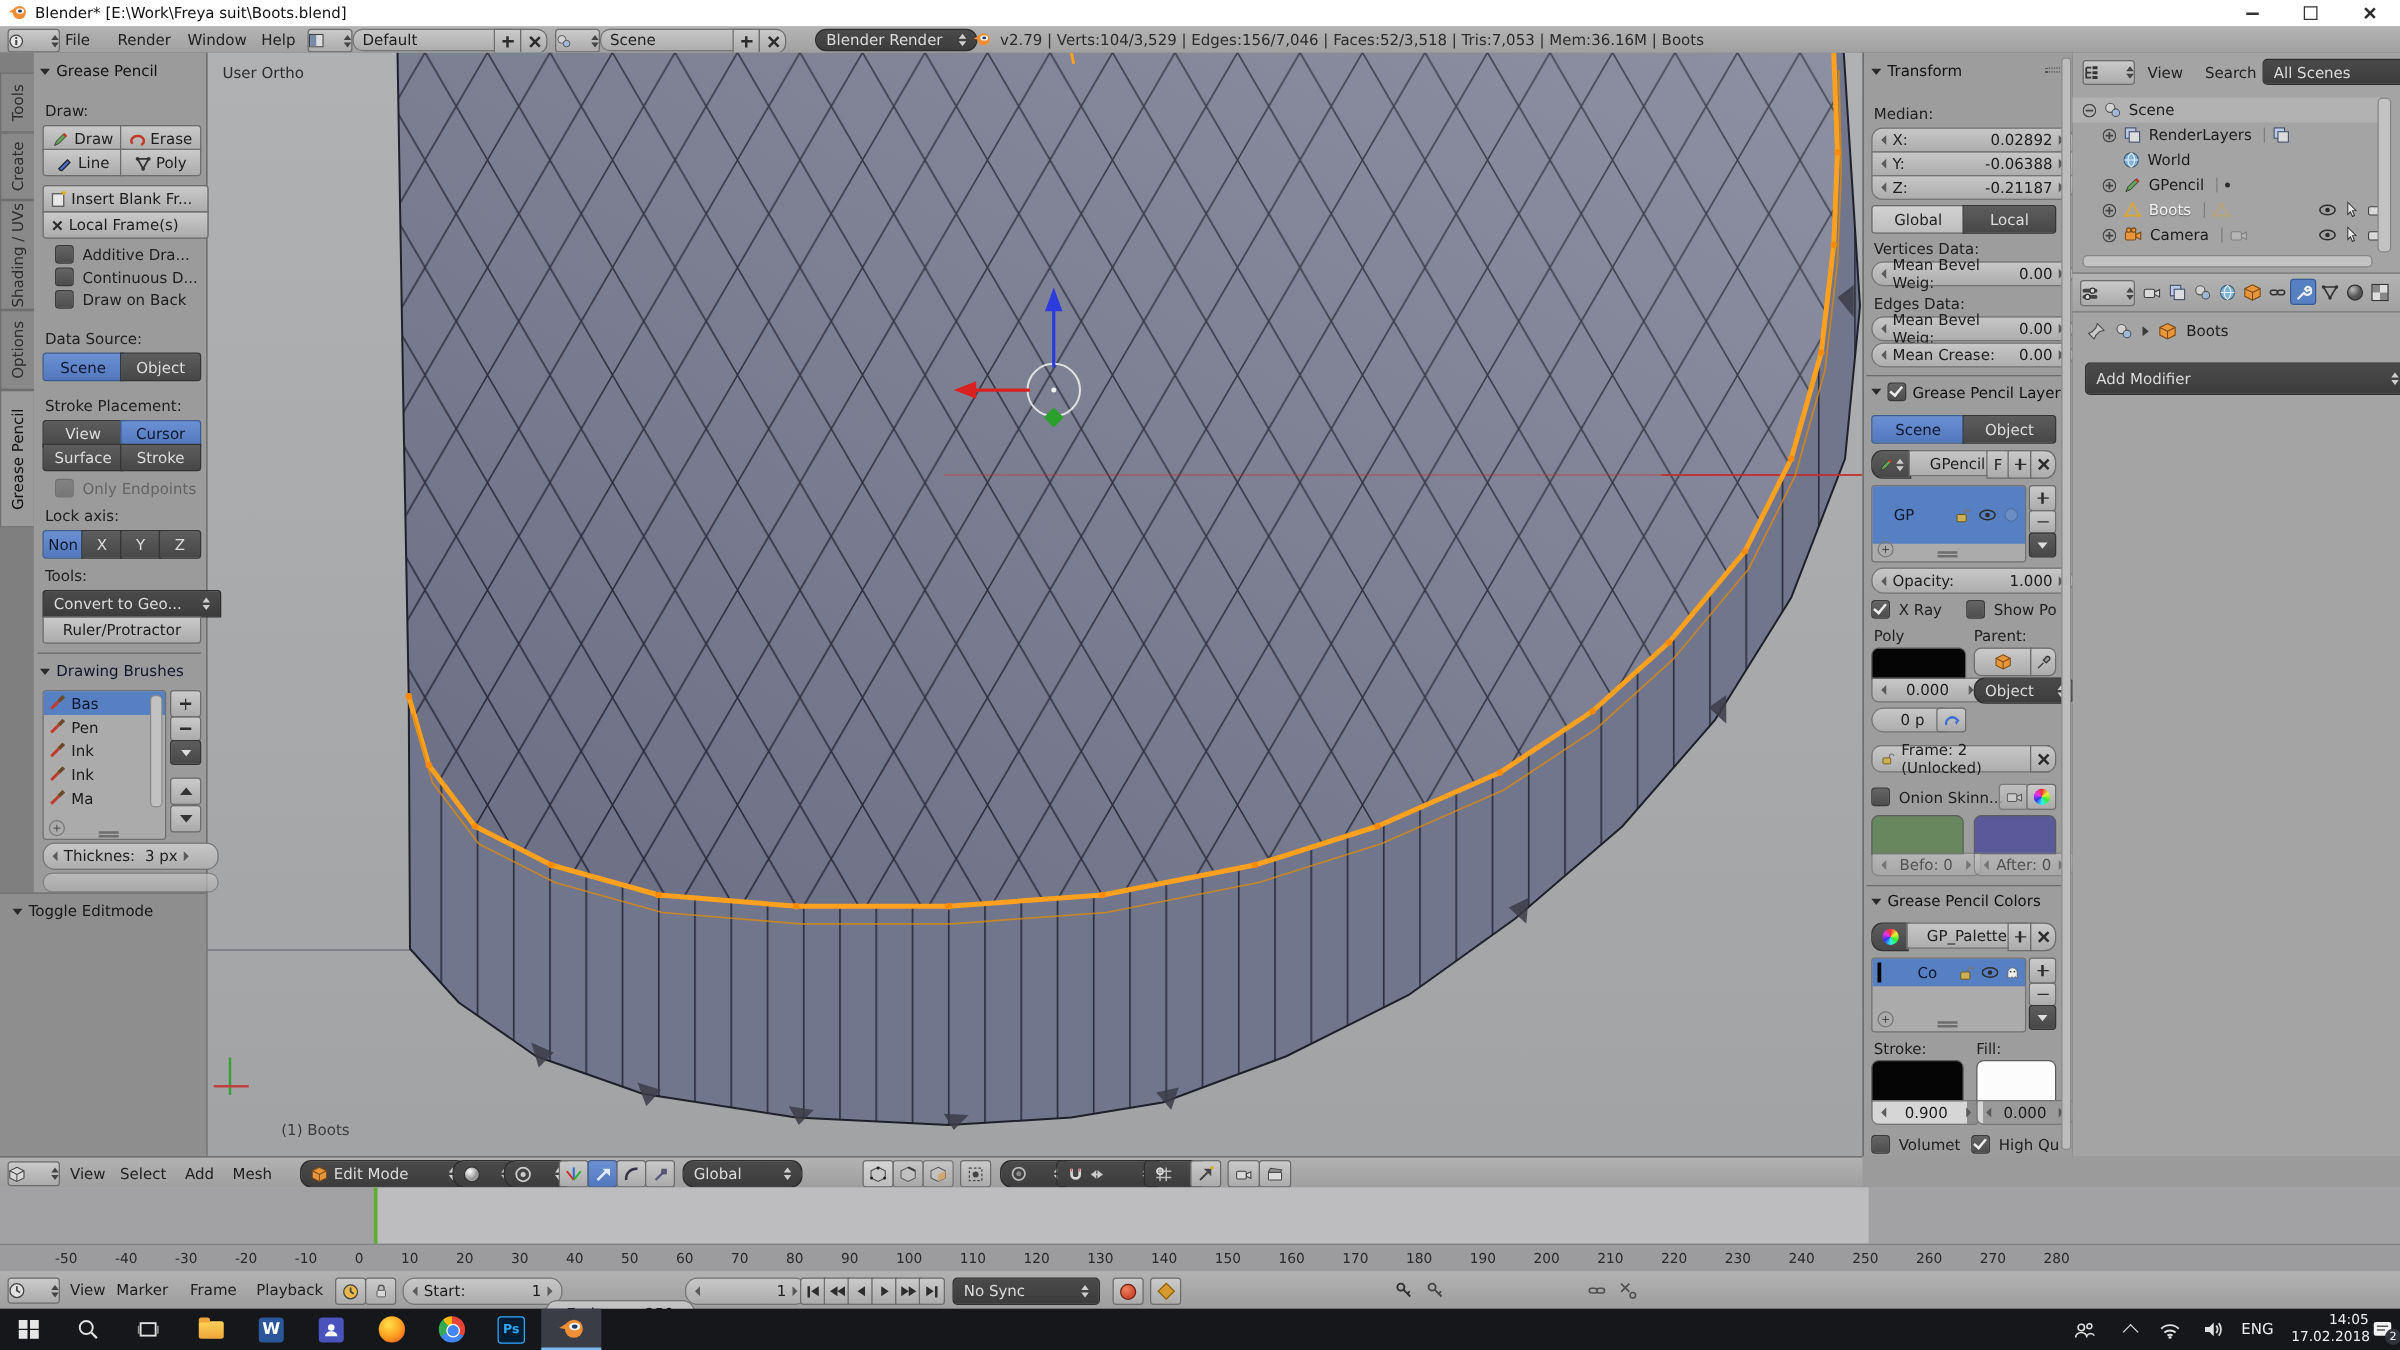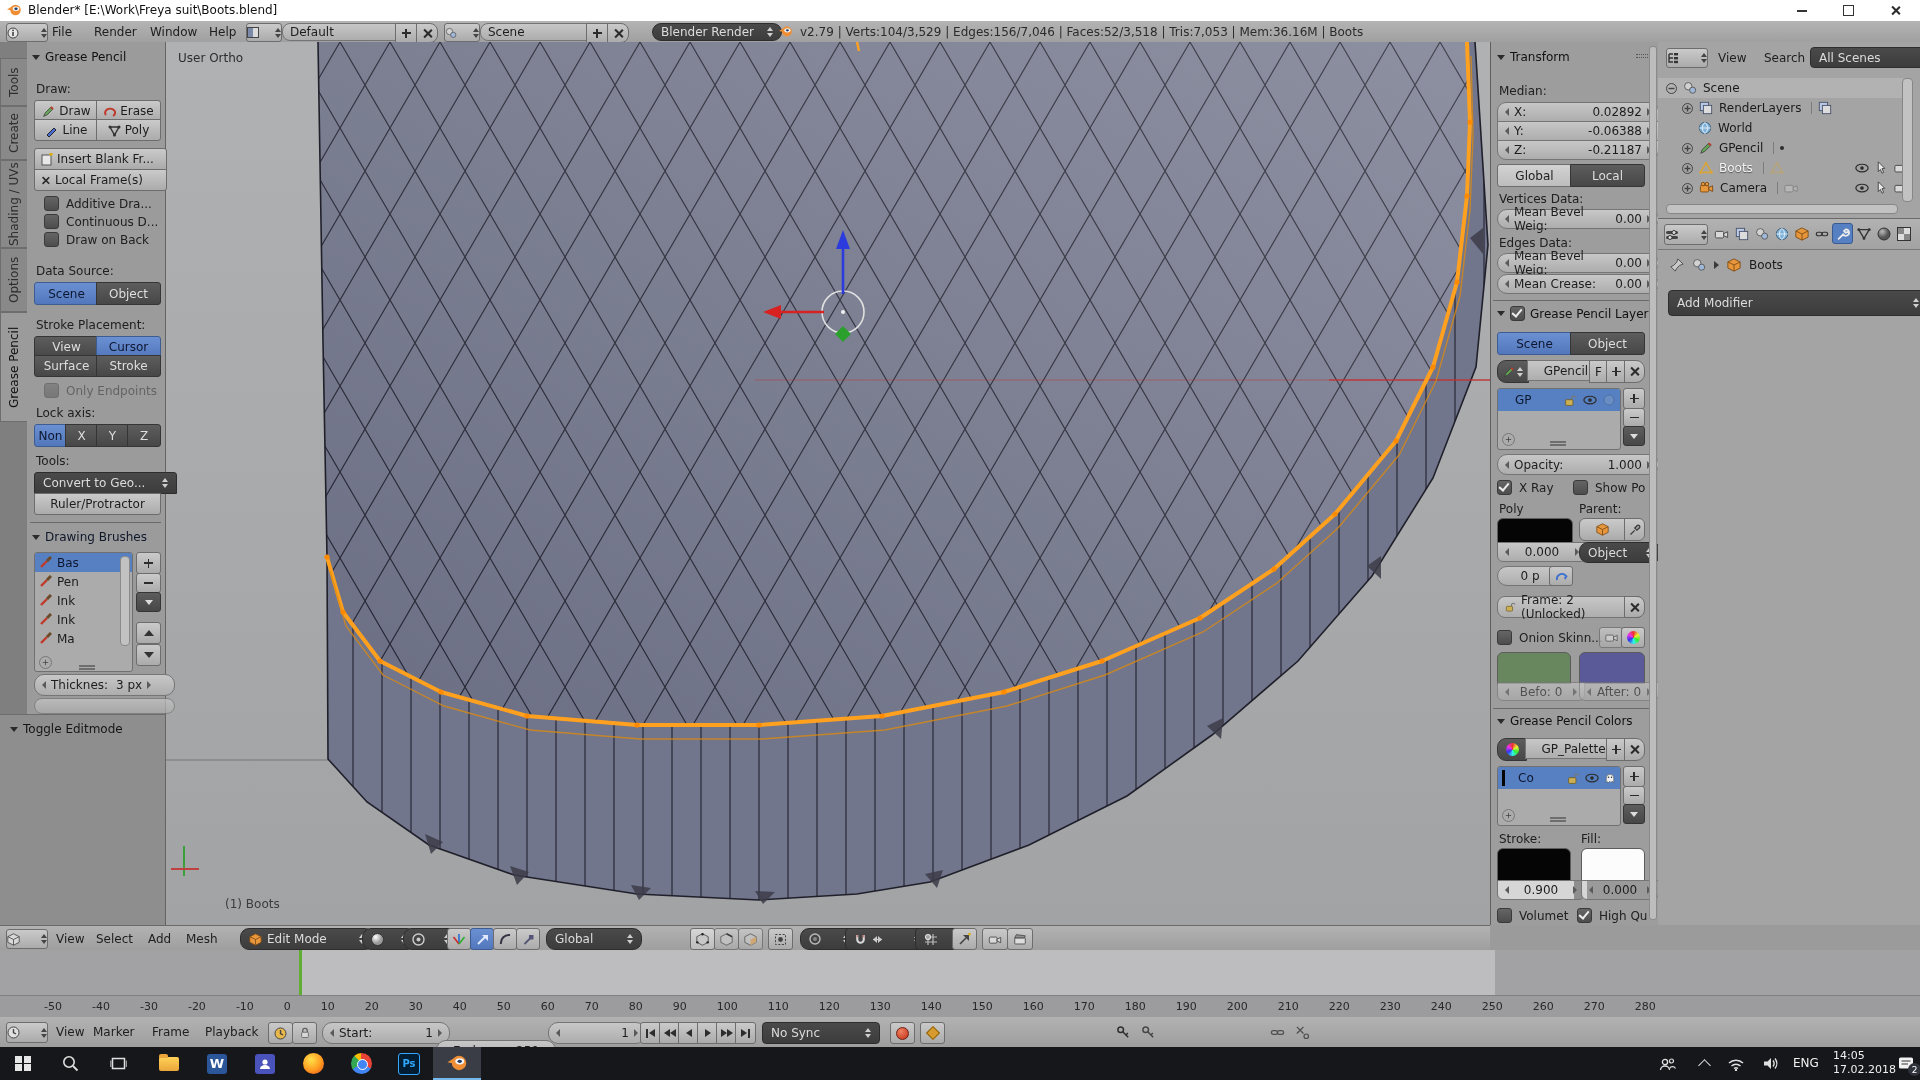--- a/index.html
+++ b/index.html
@@ -558,21 +558,21 @@
   <div class="btn" style="left:98px;top:318px;width:17px;height:21px;border-radius:0">
       <span>F</span>
     </div>
   <div class="btn" style="left:115px;top:318px;width:18px;height:21px;border-radius:0">
       <span class="plus"></span>
     </div>
   <div class="btn" style="left:133px;top:318px;width:19px;height:21px;border-radius:0 9px 9px 0">
       <span class="x1"></span>
     </div>
   <div class="abs" style="left:6px;top:346px;width:122px;height:60px;background:#ababab;border:1px solid #707070;border-radius:3px">
-    <div class="f" style="height:22px;background:#5680c2;border-radius:2px 2px 0 0;padding:0 5px;gap:6px">
+    <div class="f" style="height:22px;background:#5680c2;border-radius:2px 2px 0 0;padding:12px 5px;gap:6px">
       <span style="color:#0e1730;margin-left:12px">GP</span>
       <svg width="13" height="13" style="margin-left:auto">
           <use href="#i-lock"></use>
         </svg>
       <svg width="14" height="14">
           <use href="#i-eye"></use>
         </svg>
       <svg width="12" height="12" style="opacity:.35">
           <circle cx="6" cy="6" r="5" fill="#8fa8c8" stroke="#456"></circle>
         </svg>
@@ -677,21 +677,21 @@
     </div>
   <div class="btn" style="left:115px;top:696px;width:18px;height:21px;border-radius:0">
       <span class="plus"></span>
     </div>
   <div class="btn" style="left:133px;top:696px;width:19px;height:21px;border-radius:0 9px 9px 0">
       <span class="x1"></span>
     </div>
   <div class="abs" style="left:6px;top:724px;width:122px;height:58px;background:#ababab;border:1px solid #707070;border-radius:3px">
     <div class="f" style="height:22px;background:#5680c2;border-radius:2px 2px 0 0;padding:0 4px;gap:5px">
       <span style="width:3px;height:16px;background:#050505"></span>
-      <span style="color:#0e1730;margin-left:8px">Co</span>
+      <span style="color:#0e1730;margin-left:24px">Co</span>
       <svg width="13" height="13" style="margin-left:auto">
           <use href="#i-lock"></use>
         </svg>
       <svg width="14" height="14">
           <use href="#i-eye"></use>
         </svg>
       <svg width="12" height="12">
           <use href="#i-ghost"></use>
         </svg>
     </div>
@@ -1324,21 +1324,21 @@
         <circle cx="9" cy="13" r="1.2" fill="#e0e0e0"></circle>
       </svg>
   </div>
   <div class="abs f" style="left:1754px;top:0;width:32px;height:33px;justify-content:center">
     <svg width="17" height="15">
         <polygon points="2,5.5 5.5,5.5 9,2 9,13 5.5,9.5 2,9.5" fill="#e0e0e0"></polygon>
         <path d="M11,4.5 a5,5 0 0 1 0,6 M13,2.5 a8,8 0 0 1 0,10" fill="none" stroke="#e0e0e0" stroke-width="1.4"></path>
       </svg>
   </div>
   <span class="abs" style="left:1793px;top:9px;color:#f0f0f0;font-size:12px">ENG</span>
-  <div class="abs" style="left:1833px;top:2px;width:62px;text-align:left;color:#f0f0f0;font-size:11px;line-height:14px">
+  <div class="abs" style="left:1833px;top:2px;width:62px;text-align:right;color:#f0f0f0;font-size:11px;line-height:14px">
     <div>14:05</div>
     <div>17.02.2018</div>
   </div>
   <div class="abs f" style="left:1893px;top:0;width:27px;height:33px;justify-content:center">
     <span style="position:relative">
       <svg width="17" height="15">
           <rect x="1" y="1.5" width="14" height="11" rx="1.6" fill="#f2f2f2"></rect>
           <line x1="3.5" y1="5" x2="12.5" y2="5" stroke="#555" stroke-width="1.2"></line>
           <line x1="3.5" y1="8" x2="10" y2="8" stroke="#555" stroke-width="1.2"></line>
         </svg>

